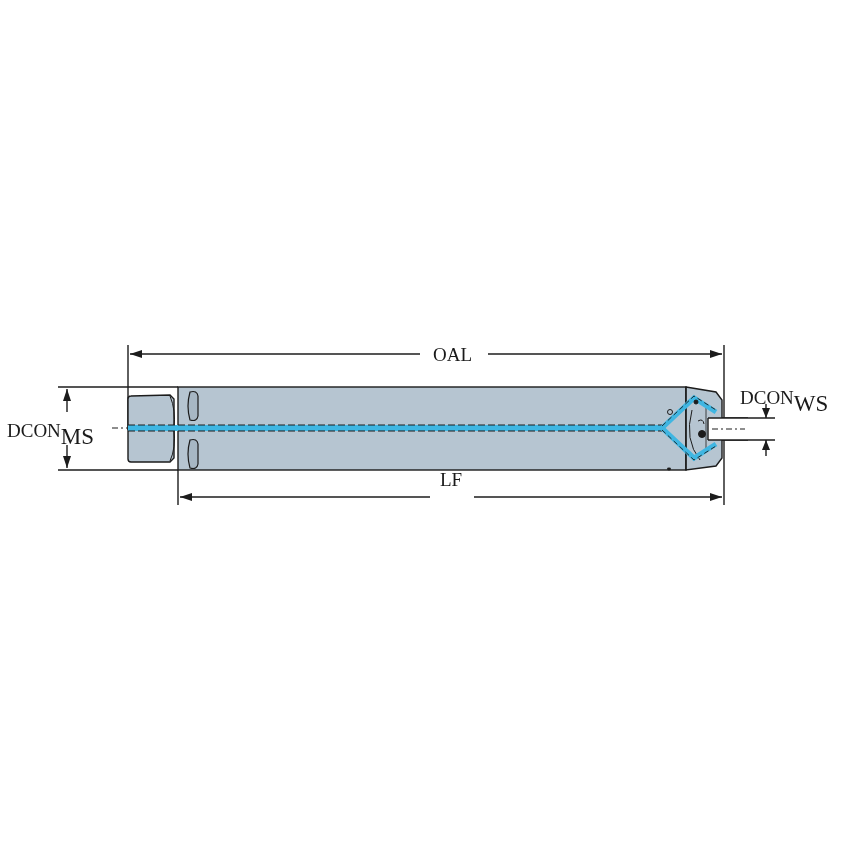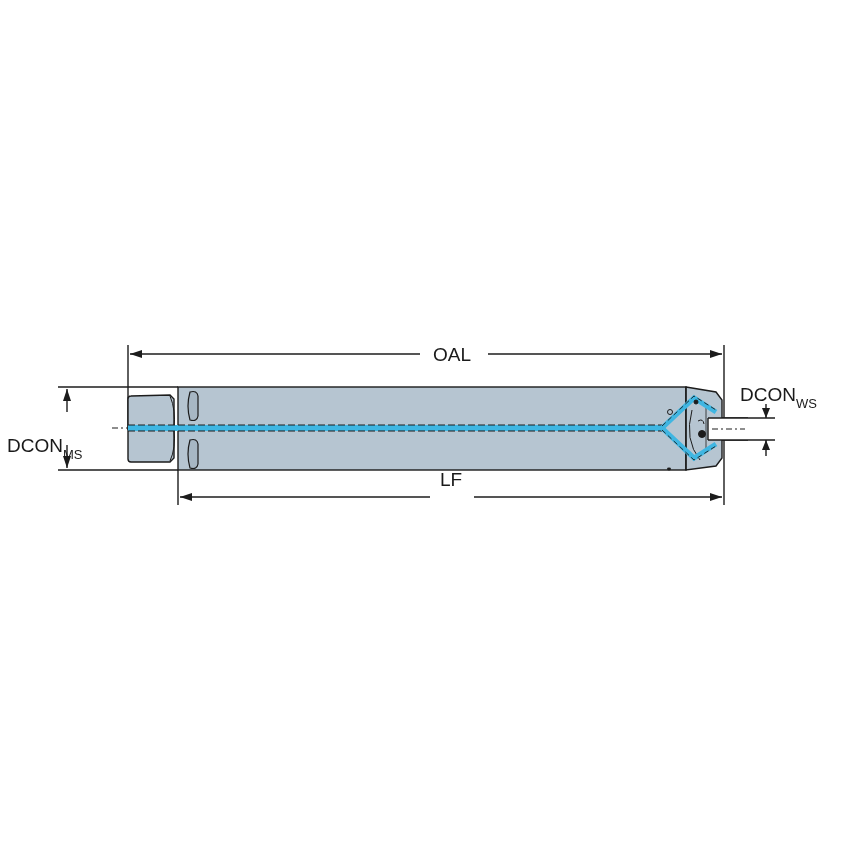--- a/index.html
+++ b/index.html
@@ -1,19 +1,19 @@
 <!DOCTYPE html>
 <html><head>
   <meta charset="utf-8">
   <style>
     html, body { margin: 0; padding: 0; background: #ffffff; }
     body { width: 854px; height: 854px; position: relative; overflow: hidden; font-family: "Liberation Sans", sans-serif; }
     #drawing { position: absolute; left: 0; top: 0; }
-    .lbl { position: absolute; color: #1a1a1a; font-family: Liberation Sans, sans-serif; white-space: nowrap; line-height: 1; }
-    .lbl .sub { font-size: 13px; position: relative; top: 7px; }
+    .lbl { position: absolute; color: #1a1a1a; font-family: Liberation Serif, serif; white-space: nowrap; line-height: 1; }
+    .lbl .sub { font-size: 23px; position: relative; top: 7px; }
     .lbl-main { font-size: 19px; }
   </style>
 </head>
 <body>
 
 <svg id="drawing" width="854" height="854" viewBox="0 0 854 854" xmlns="http://www.w3.org/2000/svg">
 
   <g stroke="#1c1c1c" stroke-width="1.4" fill="none">
     <line x1="128" y1="345" x2="128" y2="430"></line>
     <line x1="724" y1="345" x2="724" y2="505"></line>
@@ -105,19 +105,19 @@
 </svg>
 
 <div class="lbl lbl-main" style="left:433px; top:345px;">
   <span>OAL</span>
 </div>
 
 <div class="lbl lbl-main" style="left:440px; top:470px;">
   <span>LF</span>
 </div>
 
-<div class="lbl lbl-main" style="left:7px; top:436px;">
+<div class="lbl lbl-main" style="left:7px; top:418px;">
   <span>DCON</span><span class="sub">MS</span>
 </div>
 
 <div class="lbl lbl-main" style="left:740px; top:385px;">
   <span>DCON</span><span class="sub">WS</span>
 </div>
 
 </body></html>

